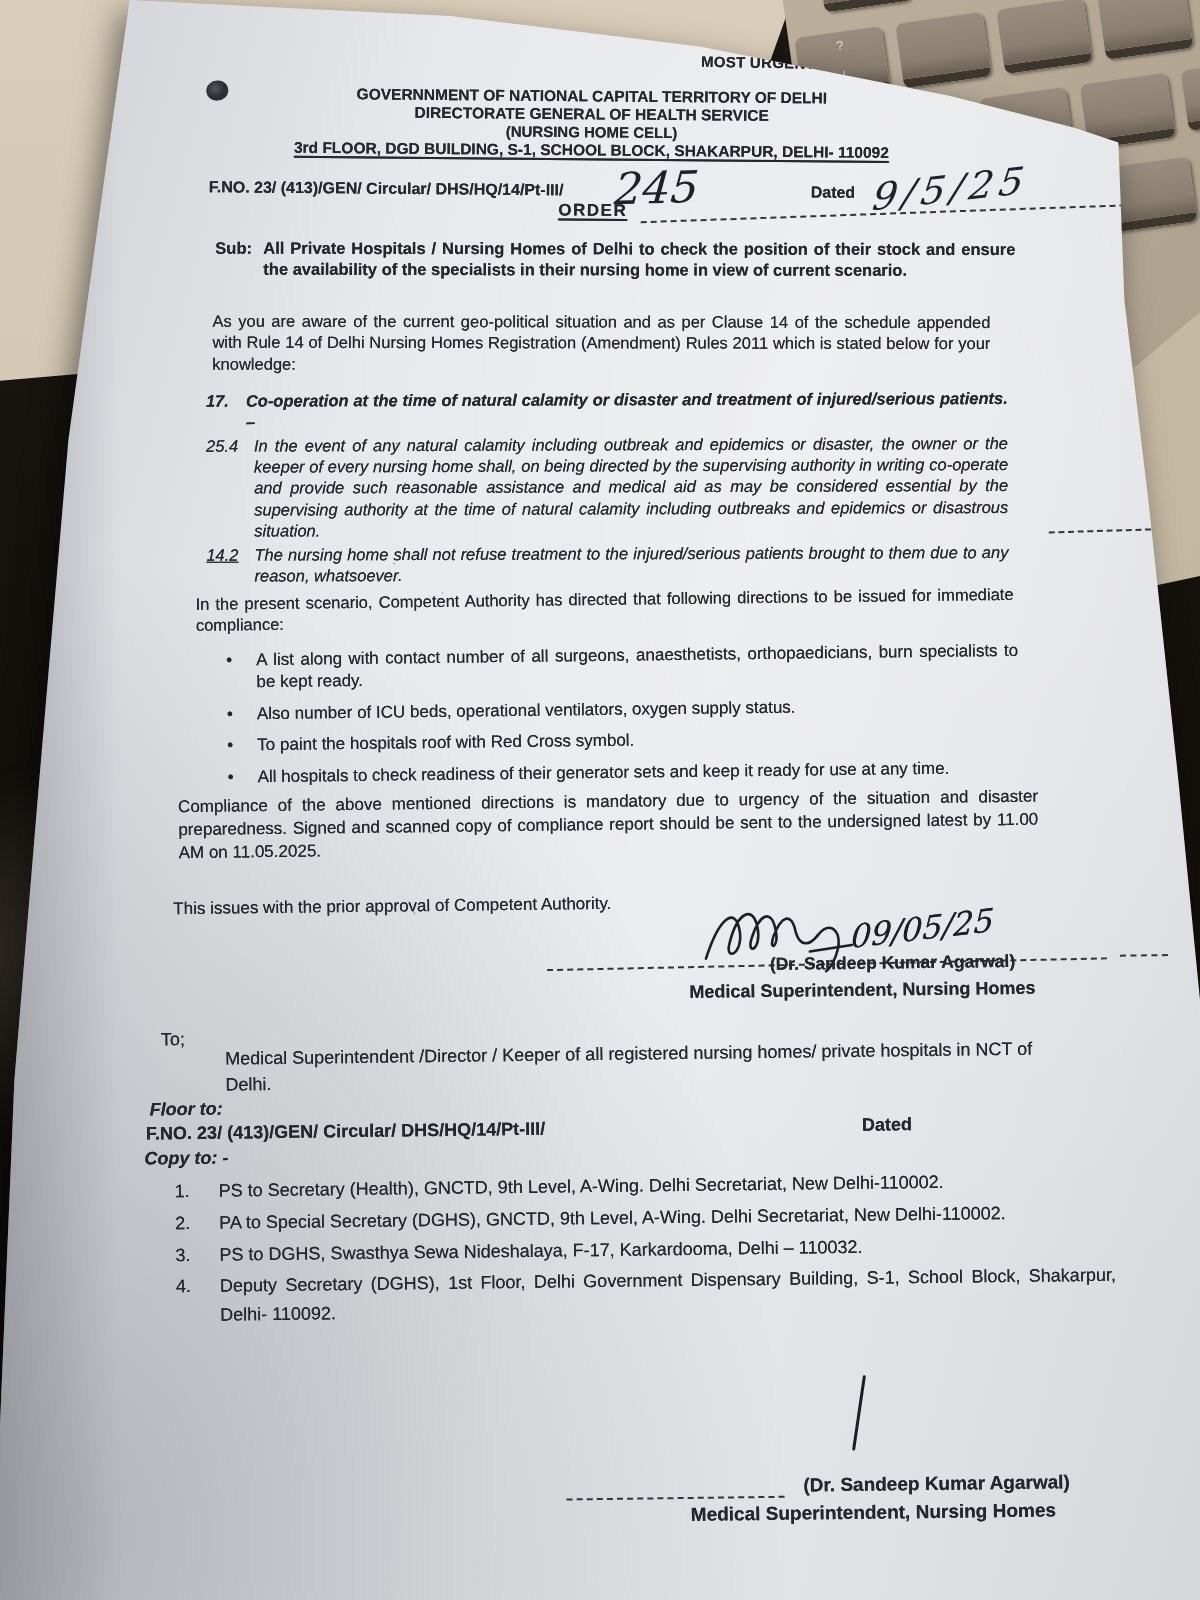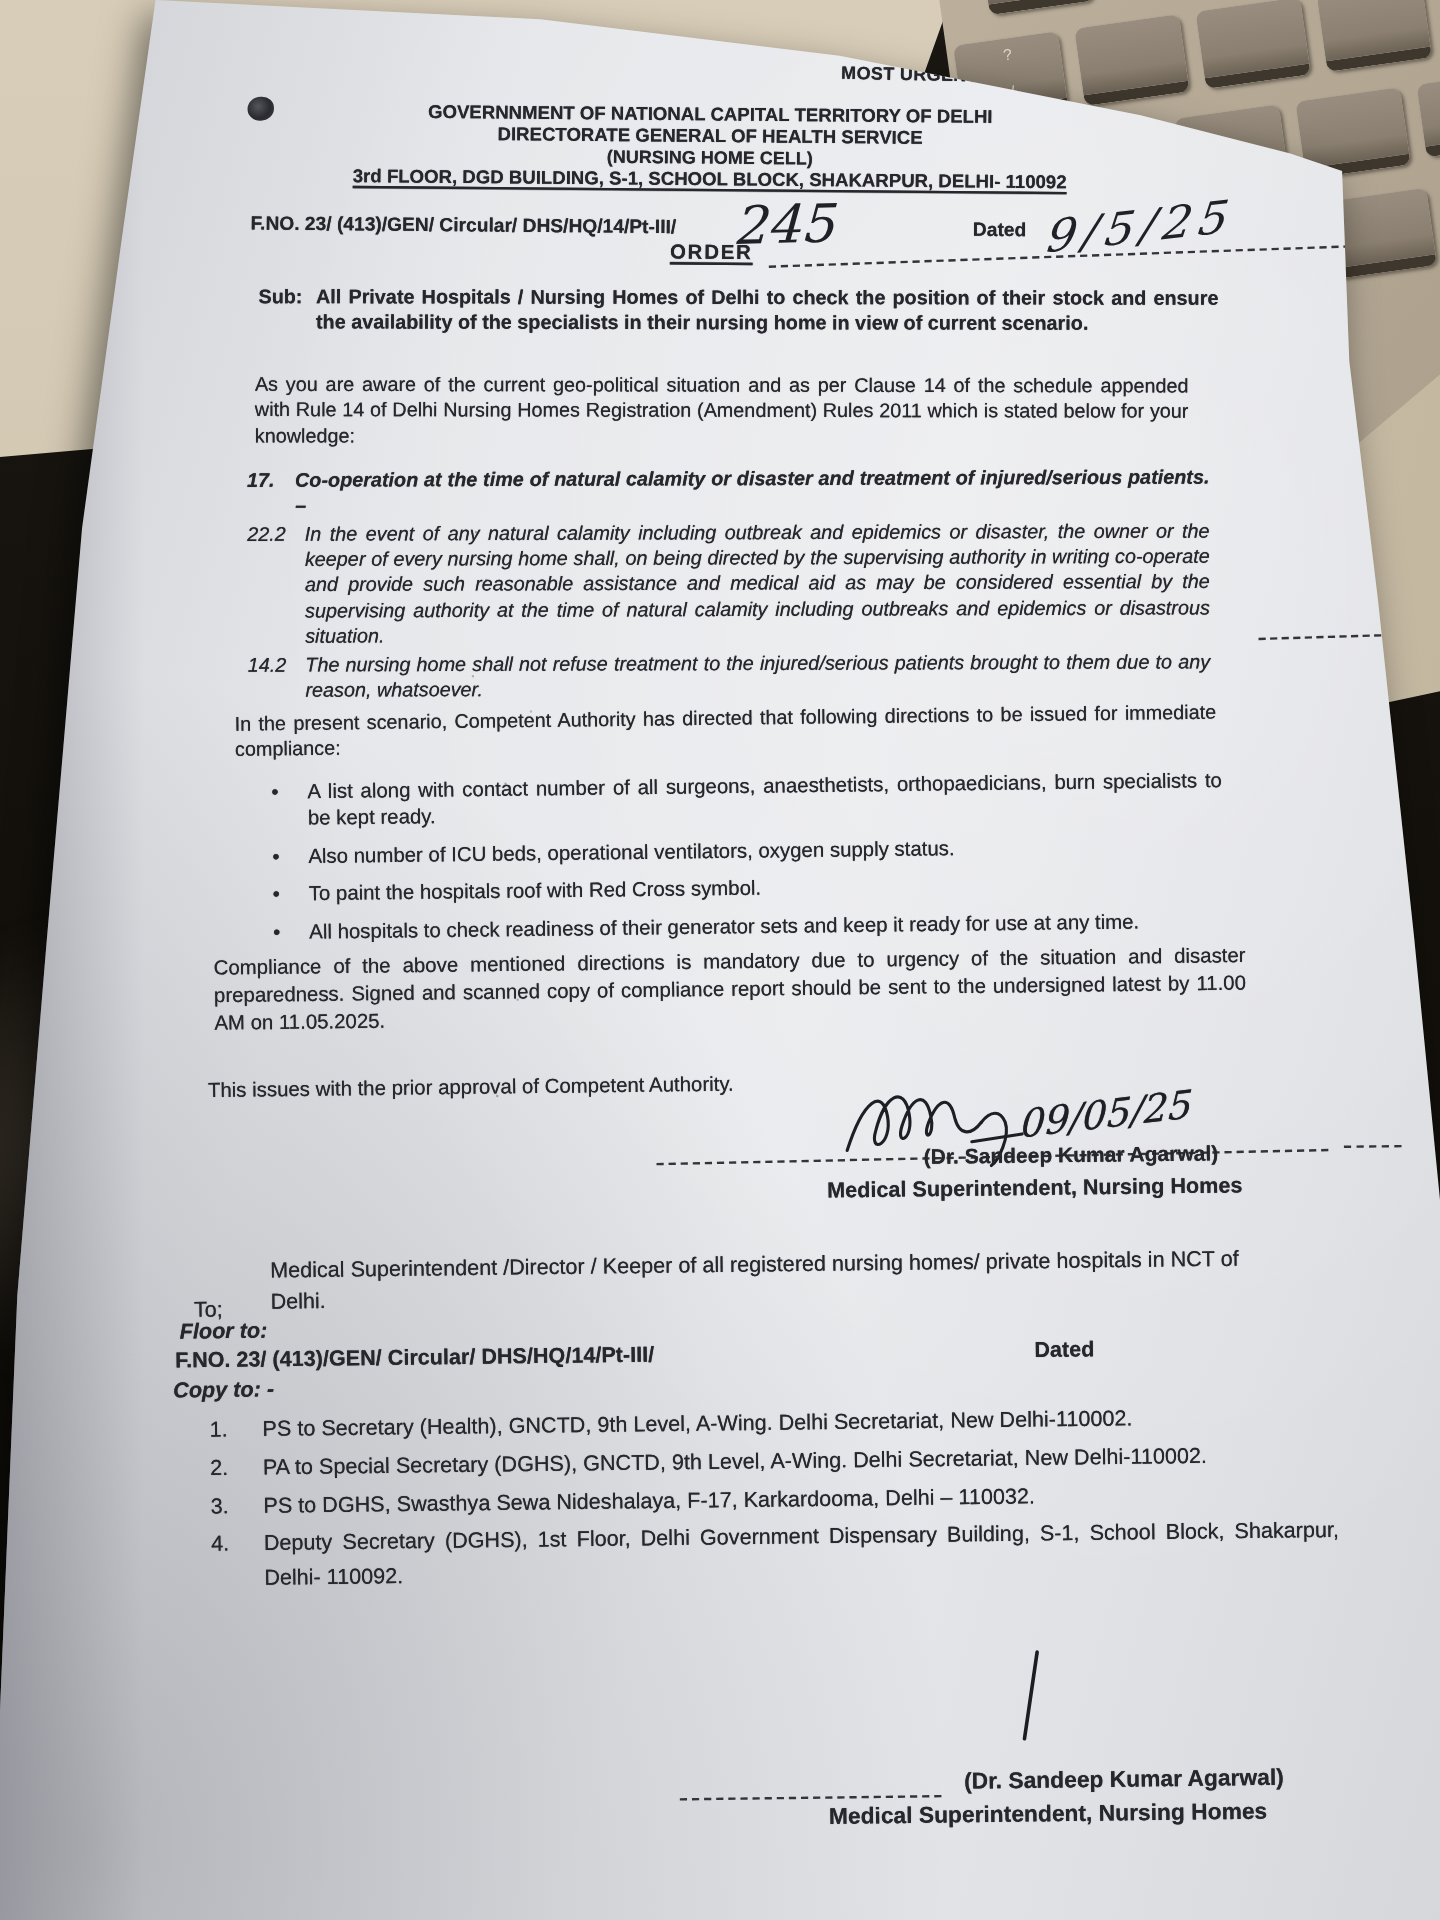--- a/index.html
+++ b/index.html
@@ -112,25 +112,25 @@
         </div>
 
         <div class="abs j tilt3" style="left:218px;top:306px;width:778px;font-size:16.5px;line-height:1.3;">As you are aware of the current geo-political situation and as per Clause 14 of the schedule appended with Rule 14 of Delhi Nursing Homes Registration (Amendment) Rules 2011 which is stated below for your knowledge:</div>
 
         <div class="abs i tilt4" style="left:210px;top:386px;width:802px;font-size:16.5px;line-height:1.28;">
           <div class="row">
             <div class="b" style="flex:0 0 40px;">17.</div>
             <div class="b j" style="flex:1;">Co-operation at the time of natural calamity or disaster and treatment of injured/serious patients. –</div>
           </div>
           <div class="row" style="margin-top:3px;">
-            <div style="flex:0 0 48px;">22.2</div>
+            <div style="flex:0 0 48px;">25.4</div>
             <div class="j" style="flex:1;">In the event of any natural calamity including outbreak and epidemics or disaster, the owner or the keeper of every nursing home shall, on being directed by the supervising authority in writing co-operate and provide such reasonable assistance and medical aid as may be considered essential by the supervising authority at the time of natural calamity including outbreaks and epidemics or disastrous situation.</div>
           </div>
           <div class="row" style="margin-top:3px;">
-            <div style="flex:0 0 48px;">14.2</div>
+            <div style="flex:0 0 48px;text-decoration:underline;">14.2</div>
             <div class="j" style="flex:1;">The nursing home shall not refuse treatment to the injured/serious patients brought to them due to any reason, whatsoever.</div>
           </div>
         </div>
 
         <div class="dash" style="left:1052px;top:536px;width:112px;transform:rotate(-1deg);"></div>
 
         <div class="abs j" style="left:198px;top:589px;width:818px;font-size:16.5px;line-height:1.3;">In the present scenario, Competent Authority has directed that following directions to be issued for immediate compliance:</div>
 
         <div class="abs" style="left:228px;top:645px;width:792px;font-size:17px;line-height:1.32;">
           <div class="row" style="margin-bottom:9px;">
@@ -162,21 +162,21 @@
             <path d="M118 56 L160 50"></path>
           </g>
           <text x="168" y="52" font-family="DejaVu Serif, serif" font-style="italic" font-size="32" fill="#1e1e26" transform="rotate(-6 168 52) skewX(-10)">09/05/25</text>
         </svg>
         <div class="dash" style="left:545px;top:966px;width:560px;transform:rotate(-0.5deg);"></div>
         <div class="dash" style="left:1118px;top:961px;width:48px;"></div>
 
         <div class="abs b ctr" style="left:718px;top:956px;width:345px;font-size:17.5px;">(Dr. Sandeep Kumar Agarwal)</div>
         <div class="abs b ctr" style="left:655px;top:983px;width:410px;font-size:18px;">Medical Superintendent, Nursing Homes</div>
 
-        <div class="abs" style="left:158px;top:1076px;font-size:18px;">To;</div>
+        <div class="abs" style="left:158px;top:1024px;font-size:18px;">To;</div>
         <div class="abs" style="left:222px;top:1041px;width:852px;font-size:18px;line-height:1.45;">Medical Superintendent /Director / Keeper of all registered nursing homes/ private hospitals in NCT of Delhi.</div>
 
         <div class="abs b i" style="left:146px;top:1094px;font-size:18px;">Floor to:</div>
         <div class="abs b" style="left:142px;top:1118px;font-size:18px;">F.NO. 23/ (413)/GEN/ Circular/ DHS/HQ/14/Pt-III/</div>
         <div class="abs b" style="left:858px;top:1118px;font-size:18px;">Dated</div>
         <div class="abs b i" style="left:140px;top:1143px;font-size:18px;">Copy to: -</div>
 
         <div class="abs" style="left:170px;top:1172px;width:940px;font-size:18px;line-height:1.6;">
           <div class="row" style="margin-bottom:3px;">
             <div class="numcol">1.</div>

